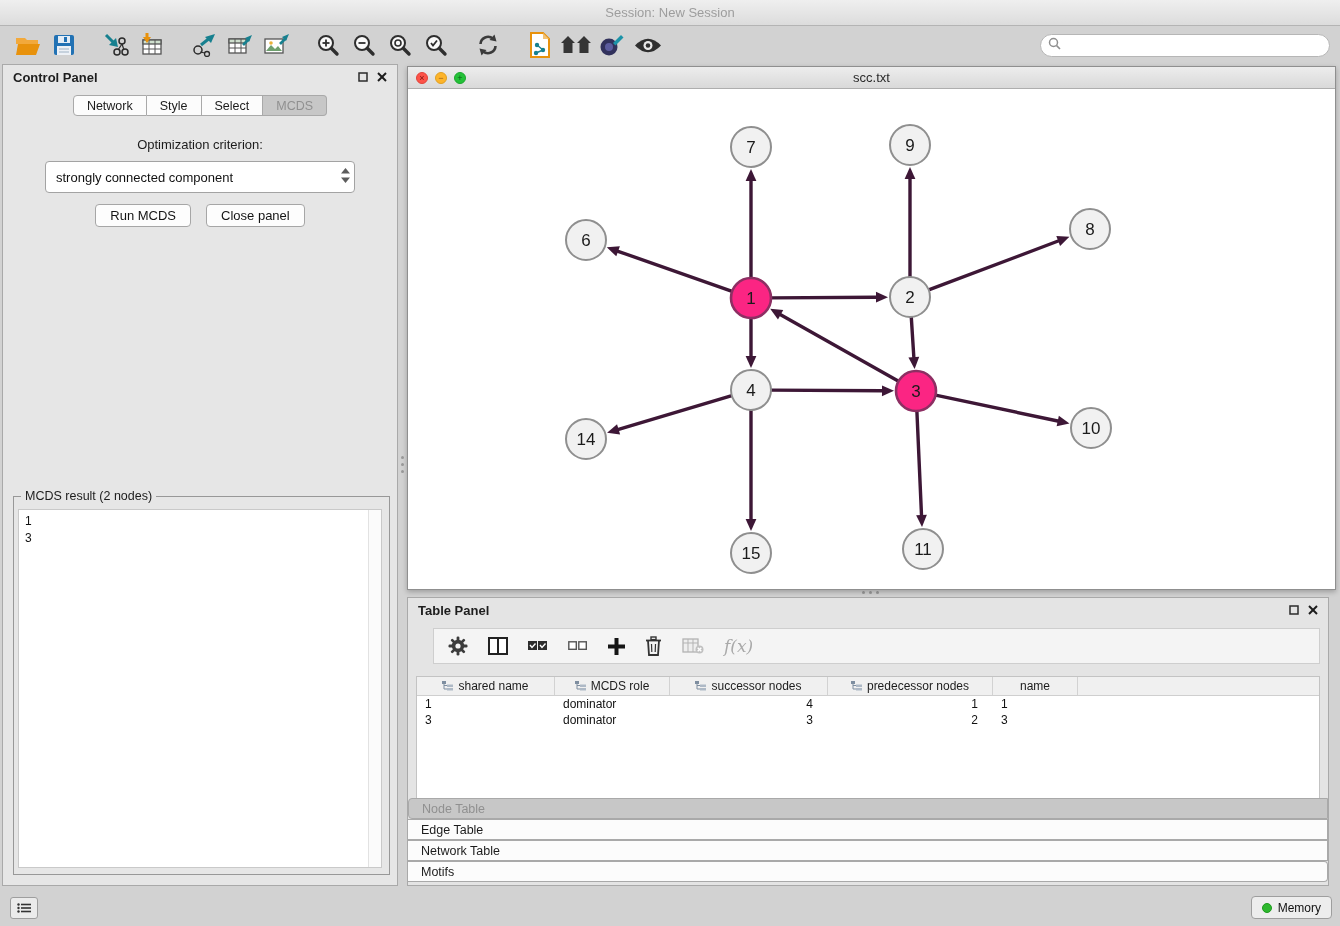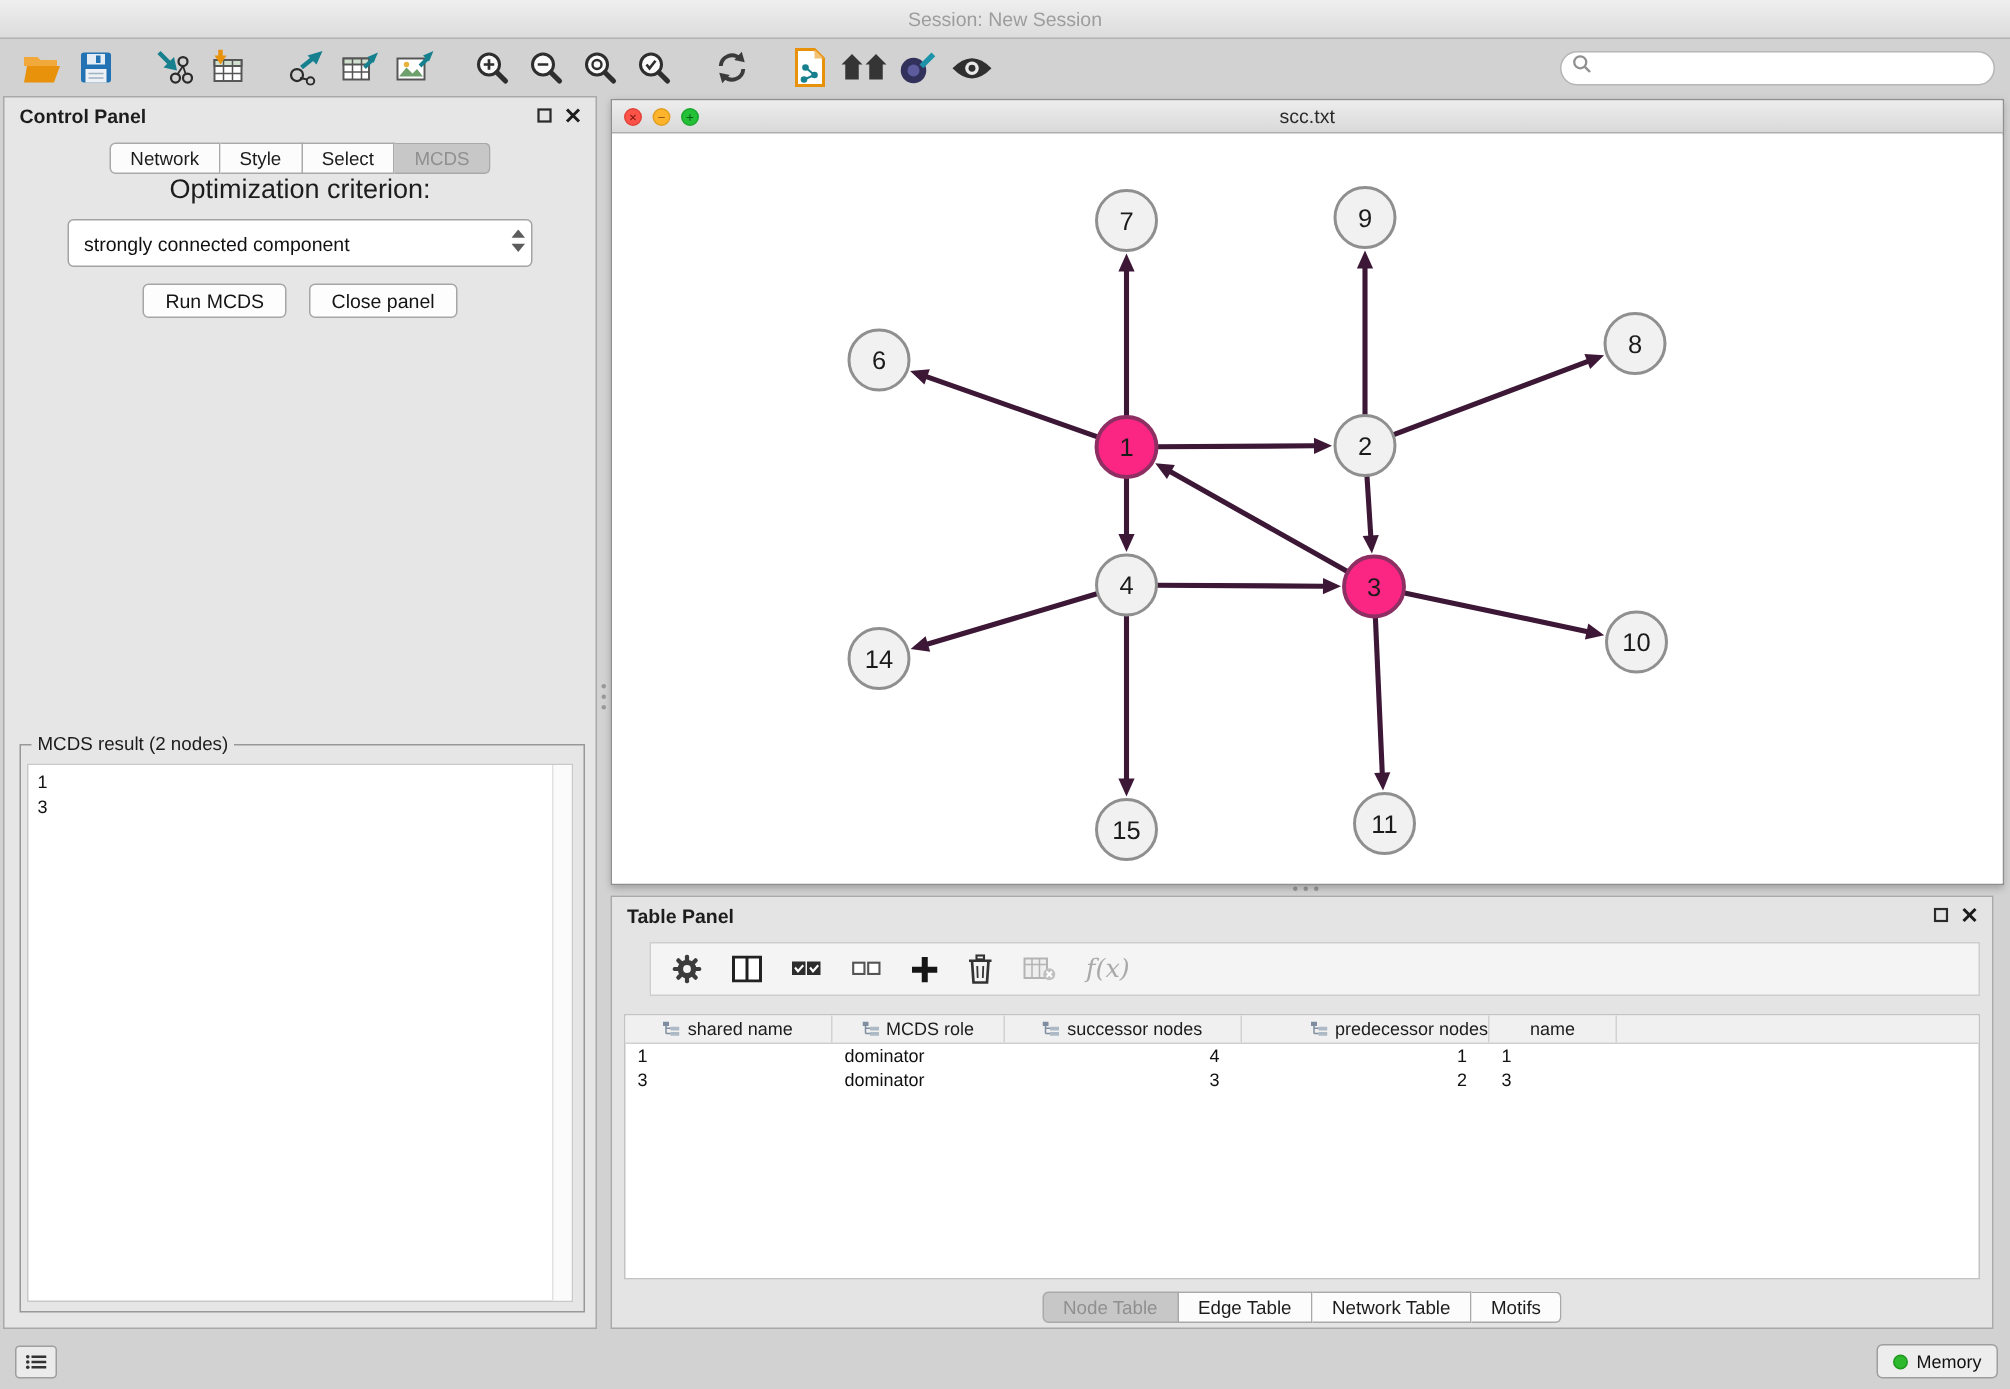--- a/index.html
+++ b/index.html
@@ -31,21 +31,21 @@
   .panel-header .spacer { flex:1; }
   .win-icons { display:flex; align-items:center; gap:9px; }
 
   .cp-tabs { display:flex; justify-content:center; margin-top:5px; }
   .seg-tab { height:21px; padding:0 13px; background:#fcfcfc; border:1px solid #a9a9a9;
     border-left:none; font-size:12.5px; color:#1c1c1c; display:flex; align-items:center; cursor:default; }
   .seg-tab:first-child { border-left:1px solid #a9a9a9; border-radius:4px 0 0 4px; }
   .seg-tab:last-child { border-radius:0 4px 4px 0; }
   .seg-tab.active { background:#c7c7c7; color:#909090; }
 
-  .opt-label { text-align:center; font-size:18px; color:#1c1c1c; }
+  .opt-label { text-align:center; margin-top:21px; font-size:13px; color:#1c1c1c; }
   .dropdown { margin:9px auto 0; width:310px; height:32px; background:#fff;
     border:1px solid #a3a3a3; border-radius:4px; display:flex; align-items:center;
     padding:0 4px 0 10px; font-size:13px; color:#111; }
   .dropdown .dd-text { flex:1; }
   .cp-buttons { display:flex; justify-content:center; gap:15px; margin-top:11px; }
   .btn { height:23px; padding:0 14px; background:#fdfdfd; border:1px solid #a6a6a6;
     border-radius:4px; font-size:13px; color:#141414; display:flex; align-items:center; cursor:default; }
 
   .result-group { position:absolute; left:10px; right:7px; top:431px; bottom:10px;
     border:1px solid #989898; }
@@ -87,26 +87,26 @@
   .tp-icon { display:flex; align-items:center; justify-content:center; cursor:default; }
   .fx { font-family:"DejaVu Serif", serif; font-style:italic; font-size:17px; color:#a9a9a9; }
 
   .tp-table { position:absolute; left:8px; right:8px; top:78px; height:177px;
     background:#fff; border:1px solid #c3c3c3; font-size:12px; }
   .t-head { display:flex; height:19px; background:#f0f0f0; border-bottom:1px solid #cfcfcf; }
   .t-hcell { display:flex; align-items:center; justify-content:center; gap:5px;
     border-right:1px solid #d2d2d2; color:#1c1c1c; cursor:default; }
   .t-row { display:flex; height:16px; line-height:16px; color:#111; }
   .t-cell { border-right:1px solid transparent; overflow:hidden; white-space:nowrap; }
-  .c0 { width:138px; } .c1 { width:115px; } .c2 { width:158px; } .c3 { width:165px;justify-content:flex-end; }
+  .c0 { width:138px; } .c1 { width:115px; } .c2 { width:158px; } .c3 { width:165px; }
   .c4 { width:85px; } .cfill { flex:1; border-right:none; }
   .al { padding-left:8px; text-align:left; }
   .ar { padding-right:14px; text-align:right; }
 
-  .tp-tabs { position:absolute; left:0; right:0; bottom:3px; display:flex; justify-content:center; }
+  .tp-tabs { position:absolute; left:0; right:0; bottom:3px; display:flex; justify-content:flex-start;flex-direction:column; }
 
   
   .statusbar { position:absolute; left:0; top:888px; width:1340px; height:38px; background:#d2d2d2; }
   .list-btn { position:absolute; left:10px; top:9px; width:28px; height:22px;
     background:#ebebeb; border:1px solid #9e9e9e; border-radius:3px;
     display:flex; align-items:center; justify-content:center; }
   .memory-btn { position:absolute; right:8px; top:8px; height:23px;
     background:#ededed; border:1px solid #9e9e9e; border-radius:4px;
     display:flex; align-items:center; gap:6px; padding:0 10px; font-size:12px; color:#111; }
   .green-dot { width:10px; height:10px; border-radius:50%; background:#2eb82e; border:1px solid #1f9a1f; }

